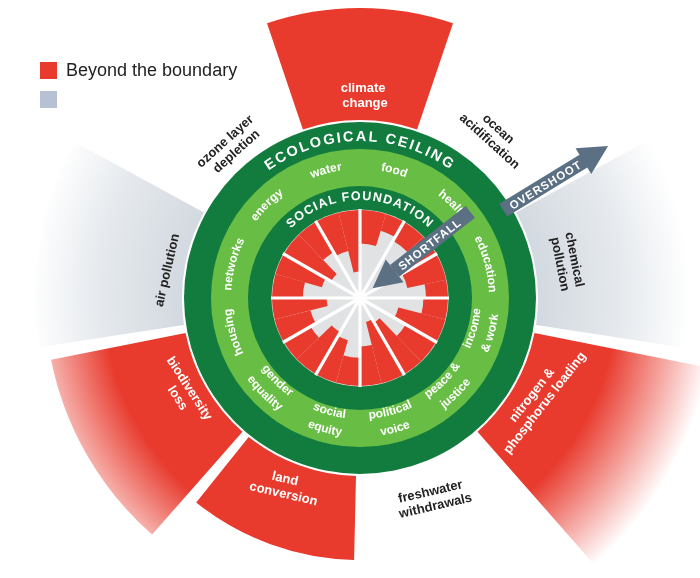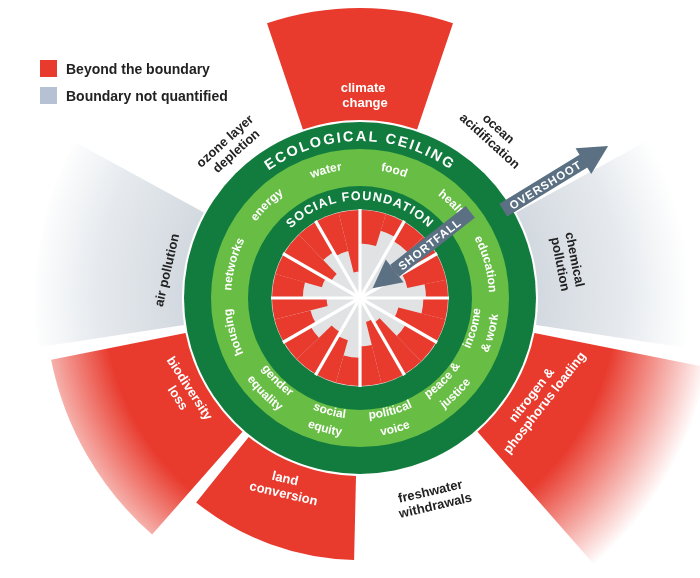--- a/index.html
+++ b/index.html
@@ -1,21 +1,21 @@
 <!DOCTYPE html>
 <html><head>
 <meta charset="utf-8">
 <style>
   html,body{margin:0;padding:0;background:#fff;}
   body{font-family:"Liberation Sans",sans-serif;}
   .stage{position:relative;width:700px;height:578px;background:#fff;overflow:hidden;}
   .legend{position:absolute;left:40px;top:60px;}
   .legend-row{display:flex;align-items:center;margin-bottom:10px;}
   .legend-swatch{width:17px;height:17px;margin-right:9px;flex:0 0 auto;}
-  .legend-label{font-size:14px;font-weight:bold;color:#222;}
+  .legend-label{font-size:18px;font-weight:normal;color:#222;}
   svg text{font-family:"Liberation Sans",sans-serif;}
 </style>
 </head>
 <body>
 
 <div class="stage">
 
   <svg width="700" height="578" viewBox="0 0 700 578">
     <defs>
 
@@ -204,17 +204,16 @@
   </svg>
 
   
   <div class="legend">
     <div class="legend-row">
       <span class="legend-swatch" style="background:#e83a2d"></span>
       <span class="legend-label">Beyond the boundary</span>
     </div>
     <div class="legend-row">
       <span class="legend-swatch" style="background:#b6c2d3"></span>
-      <span class="legend-label">Boundary not quantified</span>
     </div>
   </div>
 
 </div>
 
 </body></html>

